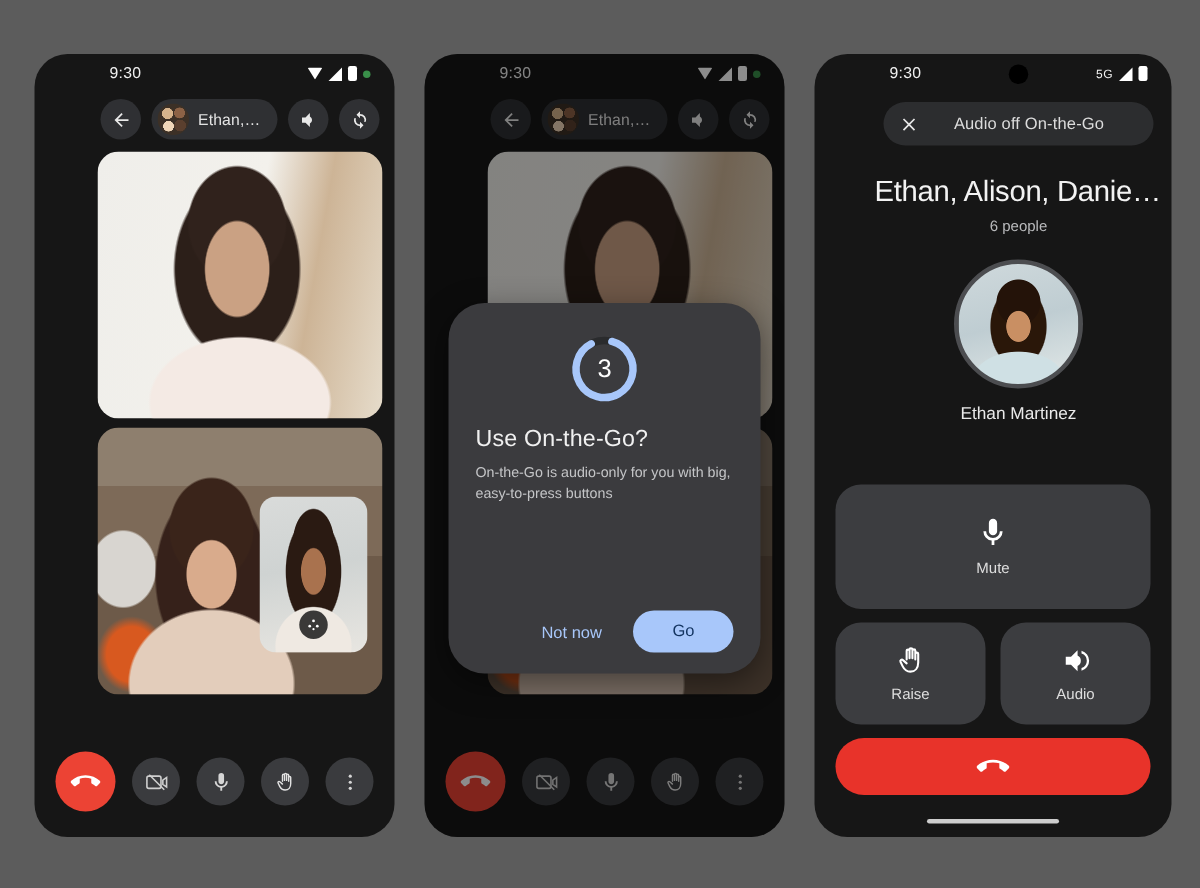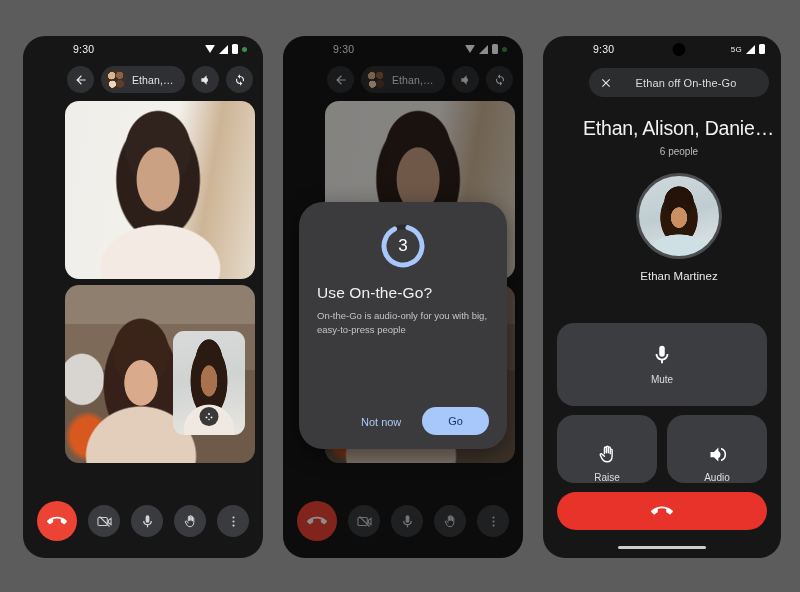--- a/index.html
+++ b/index.html
@@ -197,21 +197,21 @@
   .otg-grid { position: absolute; left: 14px; right: 14px; bottom: 28px; }
   .otg-big {
     height: 83px; border-radius: 17px; background: #3c3d40;
     display: flex; flex-direction: column; align-items: center;
     justify-content: center; gap: 8px; margin-top: 40px;
   }
   .otg-row { display: flex; gap: 10px; margin-top: 9px; }
   .otg-half {
     flex: 1; height: 68px; border-radius: 17px; background: #3c3d40;
     display: flex; flex-direction: column; align-items: center;
-    justify-content: flex-end; gap: 7px;
+    justify-content: center; gap: 7px;
   }
   .otg-btn-label { font-size: 10px; color: #dedede; }
   .otg-end {
     margin-top: 9px; height: 38px; border-radius: 19px; background: #e8332a;
     display: flex; align-items: center; justify-content: center;
   }
   .home-ind {
     position: absolute; left: 50%; bottom: 9px; transform: translateX(-50%);
     width: 88px; height: 3px; border-radius: 2px; background: #cdcdcd;
   }
@@ -388,21 +388,21 @@
       <div class="ring-wrap">
         <div class="ring">
           <svg width="48" height="48" viewBox="0 0 48 48">
             <circle cx="24" cy="24" r="19" fill="none" stroke="#2a2b2d" stroke-width="5"></circle>
             <circle cx="24" cy="24" r="19" fill="none" stroke="#a8c7fa" stroke-width="5" stroke-linecap="round" stroke-dasharray="105 119" transform="rotate(-75 24 24)"></circle>
           </svg>
           <span class="num">3</span>
         </div>
       </div>
       <div class="dlg-title">Use On-the-Go?</div>
-      <div class="dlg-body">On-the-Go is audio-only for you with big, easy-to-press people</div>
+      <div class="dlg-body">On-the-Go is audio-only for you with big, easy-to-press buttons</div>
       <div class="dlg-actions">
         <div class="btn-text">Not now</div>
         <div class="btn-filled">Go</div>
       </div>
     </div>
   </div>
 
   <div class="phone" id="phone3">
     <div class="statusbar">
       <span class="clock">9:30</span>
@@ -411,21 +411,21 @@
         <span class="ic-5g">5G</span>
         <span class="ic-signal"></span>
         <span class="ic-batt"></span>
       </span>
     </div>
 
     <div class="otg-bar">
       <svg width="14" height="14" viewBox="0 0 24 24">
         <path d="M19 6.4L17.6 5 12 10.6 6.4 5 5 6.4 10.6 12 5 17.6 6.4 19 12 13.4 17.6 19 19 17.6 13.4 12z" fill="#e6e6e6"></path>
       </svg>
-      <span class="otg-label">Ethan off On-the-Go</span>
+      <span class="otg-label">Audio off On-the-Go</span>
     </div>
 
     <div class="otg-title">Ethan, Alison, Daniela..</div>
     <div class="otg-sub">6 people</div>
 
     <div class="otg-avatar-wrap">
       <div class="otg-avatar"></div>
     </div>
     <div class="otg-name">Ethan Martinez</div>
 

